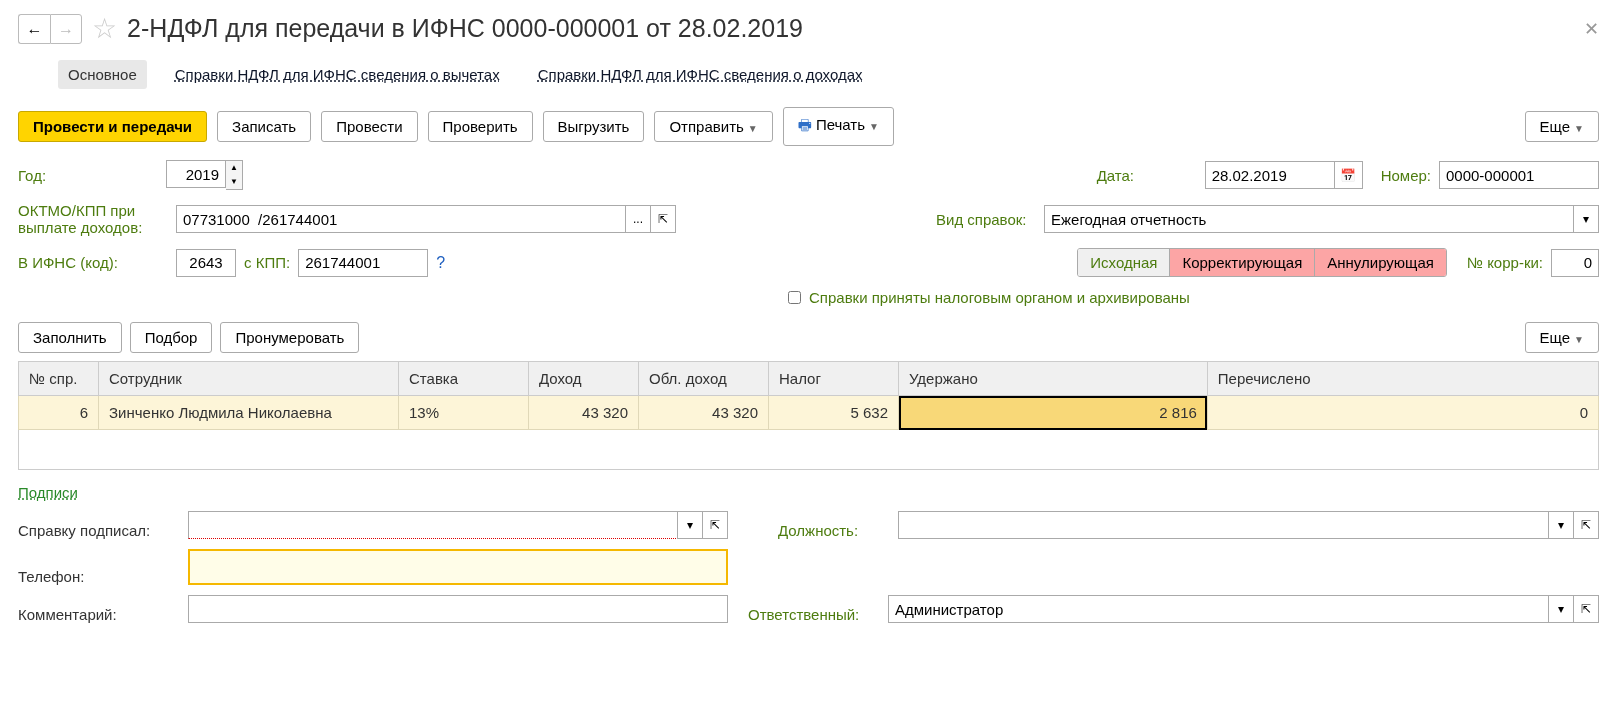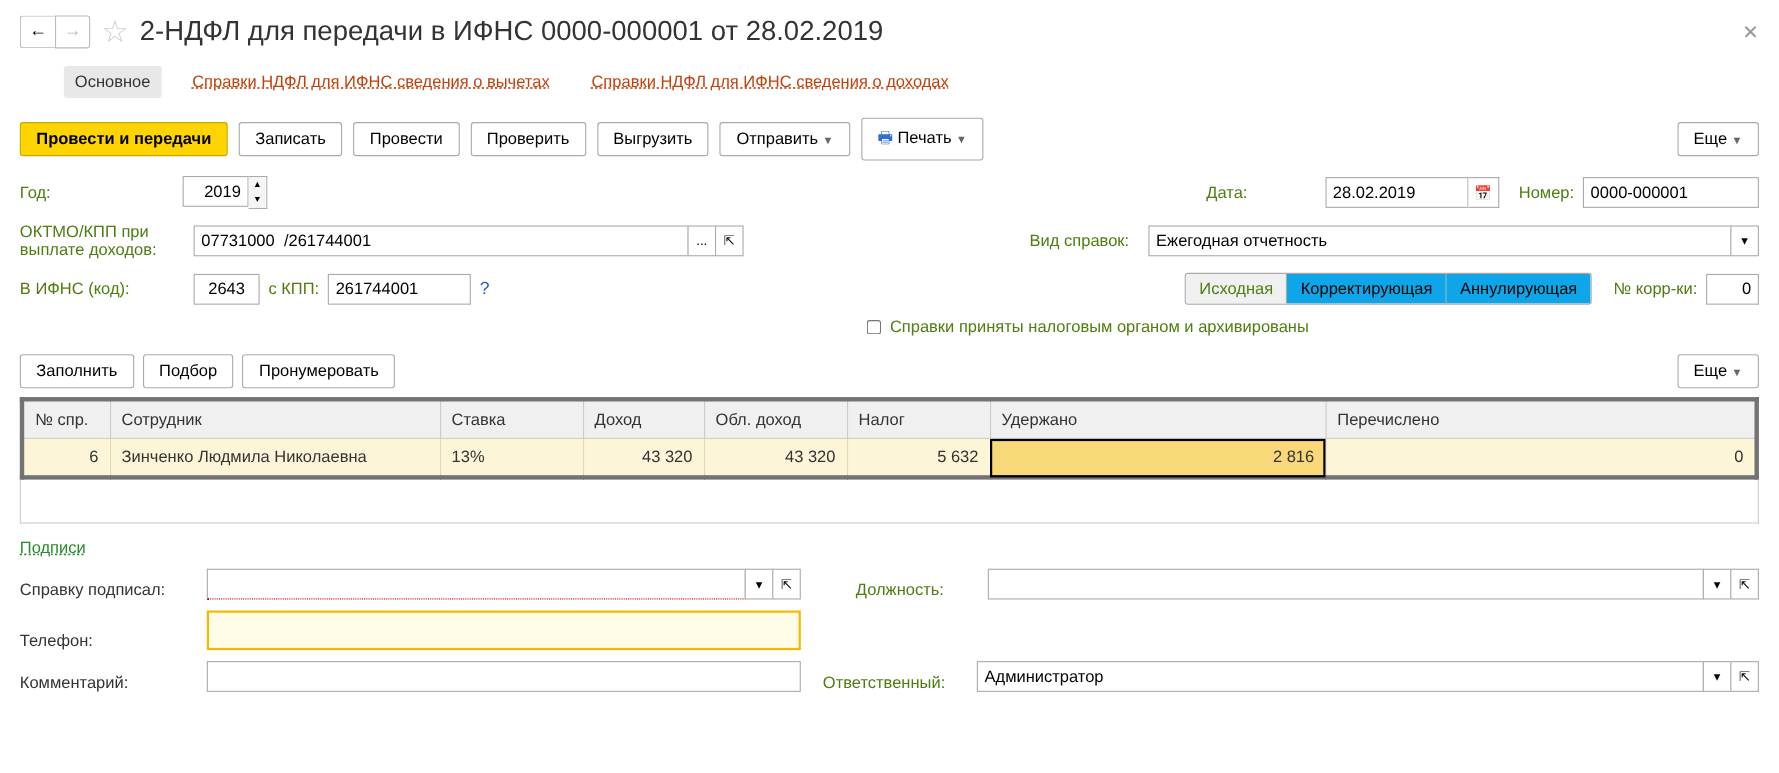--- a/index.html
+++ b/index.html
@@ -8,44 +8,44 @@
 .nav-btn { width: 32px; height: 30px; border: 1px solid #bbb; background: #fff; font-size: 16px; cursor: pointer; border-radius: 3px; }
 .nav-btn:first-child { border-right: none; border-radius: 3px 0 0 3px; }
 .nav-btn:nth-child(2) { border-radius: 0 3px 3px 0; color: #bbb; }
 .nav-group { display: flex; }
 .star-icon { font-size: 28px; color: #ccc; cursor: pointer; }
 .title { font-size: 25px; font-weight: normal; color: #333; flex: 1; }
 .close-btn { font-size: 18px; color: #999; cursor: pointer; background: none; border: none; }
 .tabs-row { display: flex; gap: 18px; align-items: center; margin-bottom: 18px; padding-left: 40px; }
 .tab { padding: 6px 10px; border-radius: 3px; cursor: pointer; }
 .tab.active { background: #e8e8e8; color: #333; }
-.tab.link { color: #c2410c; text-decoration: underline dotted; }
+.tab.link { color: #0f172a; text-decoration: underline dotted; }
 .toolbar { display: flex; gap: 10px; margin-bottom: 14px; align-items: center; }
 .btn { padding: 6px 14px; border: 1px solid #aaa; background: #fff; border-radius: 3px; cursor: pointer; font-size: 15px; }
 .btn.primary { background: #ffd400; border-color: #c8a800; font-weight: bold; }
 .btn .caret { font-size: 10px; margin-left: 4px; color: #666; }
 .toolbar-spacer { flex: 1; }
 .form-row { display: flex; gap: 40px; margin-bottom: 12px; align-items: center; }
 .field-group { display: flex; align-items: center; gap: 8px; }
 .label { color: #4d7c0f; }
 .input { border: 1px solid #aaa; padding: 4px 6px; font-size: 15px; background: #fff; height: 28px; }
 .spinner { display: flex; align-items: stretch; }
 .spinner .input { width: 60px; text-align: right; }
 .spinner-btns { display: flex; flex-direction: column; border: 1px solid #aaa; border-left: none; }
 .spinner-btn { width: 16px; height: 14px; font-size: 8px; line-height: 8px; background: #f5f5f5; border: none; cursor: pointer; }
 .icon-btn { width: 28px; height: 28px; border: 1px solid #aaa; background: #fff; cursor: pointer; font-size: 13px; border-left: none; }
 .tiny-btn { width: 26px; height: 28px; border: 1px solid #aaa; background: #fff; cursor: pointer; font-size: 12px; margin-left: -1px; }
 .help-link { color: #2060c0; font-size: 16px; cursor: pointer; }
 .toggle-group { display: flex; border: 1px solid #aaa; border-radius: 3px; overflow: hidden; }
-.toggle-btn { padding: 5px 12px; border: none; background: #0ea5e9; cursor: pointer; font-size: 15px; border-right: 1px solid #aaa; }
+.toggle-btn { padding: 5px 12px; border: none; background: #fca5a5; cursor: pointer; font-size: 15px; border-right: 1px solid #aaa; }
 .toggle-btn:last-child { border-right: none; }
 .toggle-btn.active { color: #4d7c0f; background: #f0f0f0; }
 .checkbox-row { display: flex; align-items: center; gap: 8px; margin-top: 8px; margin-left: 770px; }
 .table-toolbar { display: flex; gap: 8px; margin: 16px 0 8px 0; }
-.table { width: 100%; border: 4px solid #737373; border-collapse: collapse; }
+.table { width: 100%; border: 1px solid #737373; border-collapse: collapse; }
 .table th { background: #f0f0f0; border: 1px solid #ccc; padding: 8px 10px; text-align: left; font-weight: normal; font-size: 15px; }
 .table td { border: 1px solid #e0d8b8; padding: 8px 10px; background: #fdf5d8; }
 .table td.num { text-align: right; }
 .table td.active-cell { background: #f8d878; outline: 2px solid #000; outline-offset: -2px; }
 .table-footer { height: 40px; border: 1px solid #ccc; border-top: none; }
 .section-link { color: #2a8a2a; text-decoration: underline dotted; cursor: pointer; margin: 14px 0 10px 0; display: inline-block; }
 .sig-row { display: flex; align-items: flex-end; gap: 10px; margin-bottom: 10px; }
 .sig-label { width: 160px; }
 .combo { display: flex; }
 .combo .input { flex: 1; }

